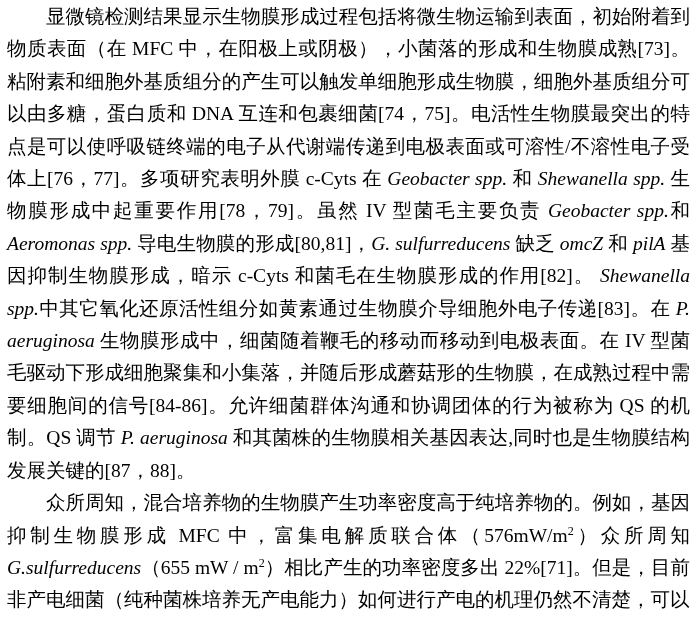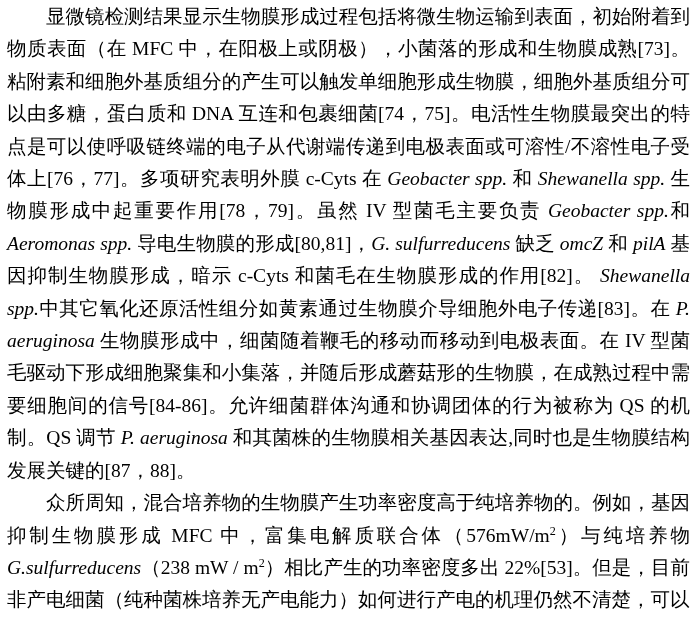--- a/index.html
+++ b/index.html
@@ -32,15 +32,15 @@
     line-height: 0;
   }
 </style>
 </head>
 <body>
 
 <div class="page">
 
   <p class="para"><span class="seg">显微镜检测结果显示生物膜形成过程包括将微生物运输到表面，初始附着到物质表面（在 MFC 中，在阳极上或阴极），小菌落的形成和生物膜成熟[73]。粘附素和细胞外基质组分的产生可以触发单细胞形成生物膜，细胞外基质组分可以由多糖，蛋白质和 DNA 互连和包裹细菌[74，75]。电活性生物膜最突出的特点是可以使呼吸链终端的电子从代谢端传递到电极表面或可溶性/不溶性电子受体上[76，77]。多项研究表明外膜 c-Cyts 在 </span><span class="seg italic">Geobacter spp.</span><span class="seg"> 和 </span><span class="seg italic">Shewanella spp.</span><span class="seg"> 生物膜形成中起重要作用[78，79]。虽然 IV 型菌毛主要负责 </span><span class="seg italic">Geobacter spp.</span><span class="seg">和 </span><span class="seg italic">Aeromonas spp.</span><span class="seg"> 导电生物膜的形成[80,81]，</span><span class="seg italic">G. sulfurreducens</span><span class="seg"> 缺乏 </span><span class="seg italic">omcZ</span><span class="seg"> 和 </span><span class="seg italic">pilA</span><span class="seg"> 基因抑制生物膜形成，暗示 c-Cyts 和菌毛在生物膜形成的作用[82]。 </span><span class="seg italic">Shewanella spp.</span><span class="seg">中其它氧化还原活性组分如黄素通过生物膜介导细胞外电子传递[83]。在 </span><span class="seg italic">P. aeruginosa</span><span class="seg"> 生物膜形成中，细菌随着鞭毛的移动而移动到电极表面。在 IV 型菌毛驱动下形成细胞聚集和小集落，并随后形成蘑菇形的生物膜，在成熟过程中需要细胞间的信号[84-86]。允许细菌群体沟通和协调团体的行为被称为 QS 的机制。QS 调节 </span><span class="seg italic">P. aeruginosa</span><span class="seg"> 和其菌株的生物膜相关基因表达,同时也是生物膜结构发展关键的[87，88]。</span></p>
 
-  <p class="para"><span class="seg">众所周知，混合培养物的生物膜产生功率密度高于纯培养物的。例如，基因抑制生物膜形成 MFC 中，富集电解质联合体（576mW/m</span><span class="seg sup">2</span><span class="seg">）与纯培养物</span><span class="seg italic">G.sulfurreducens</span><span class="seg">（238 mW / m</span><span class="seg sup">2</span><span class="seg">）相比产生的功率密度多出 22%[53]。但是，目前非产电细菌（纯种菌株培养无产电能力）如何进行产电的机理仍然不清楚，可以</span></p>
+  <p class="para"><span class="seg">众所周知，混合培养物的生物膜产生功率密度高于纯培养物的。例如，基因抑制生物膜形成 MFC 中，富集电解质联合体（576mW/m</span><span class="seg sup">2</span><span class="seg">）众所周知</span><span class="seg italic">G.sulfurreducens</span><span class="seg">（655 mW / m</span><span class="seg sup">2</span><span class="seg">）相比产生的功率密度多出 22%[71]。但是，目前非产电细菌（纯种菌株培养无产电能力）如何进行产电的机理仍然不清楚，可以</span></p>
 
 </div>
 
 </body></html>

